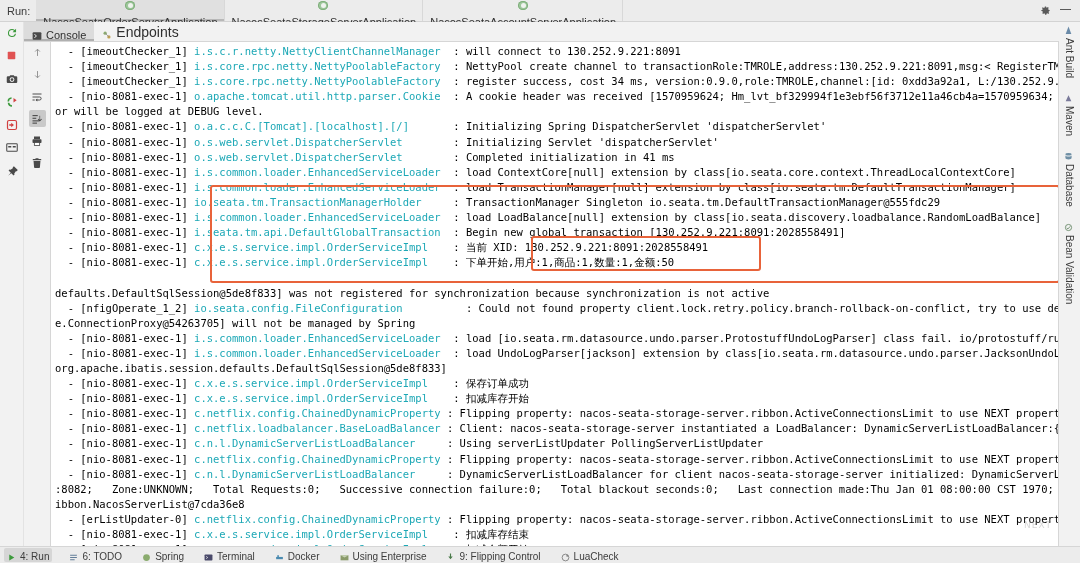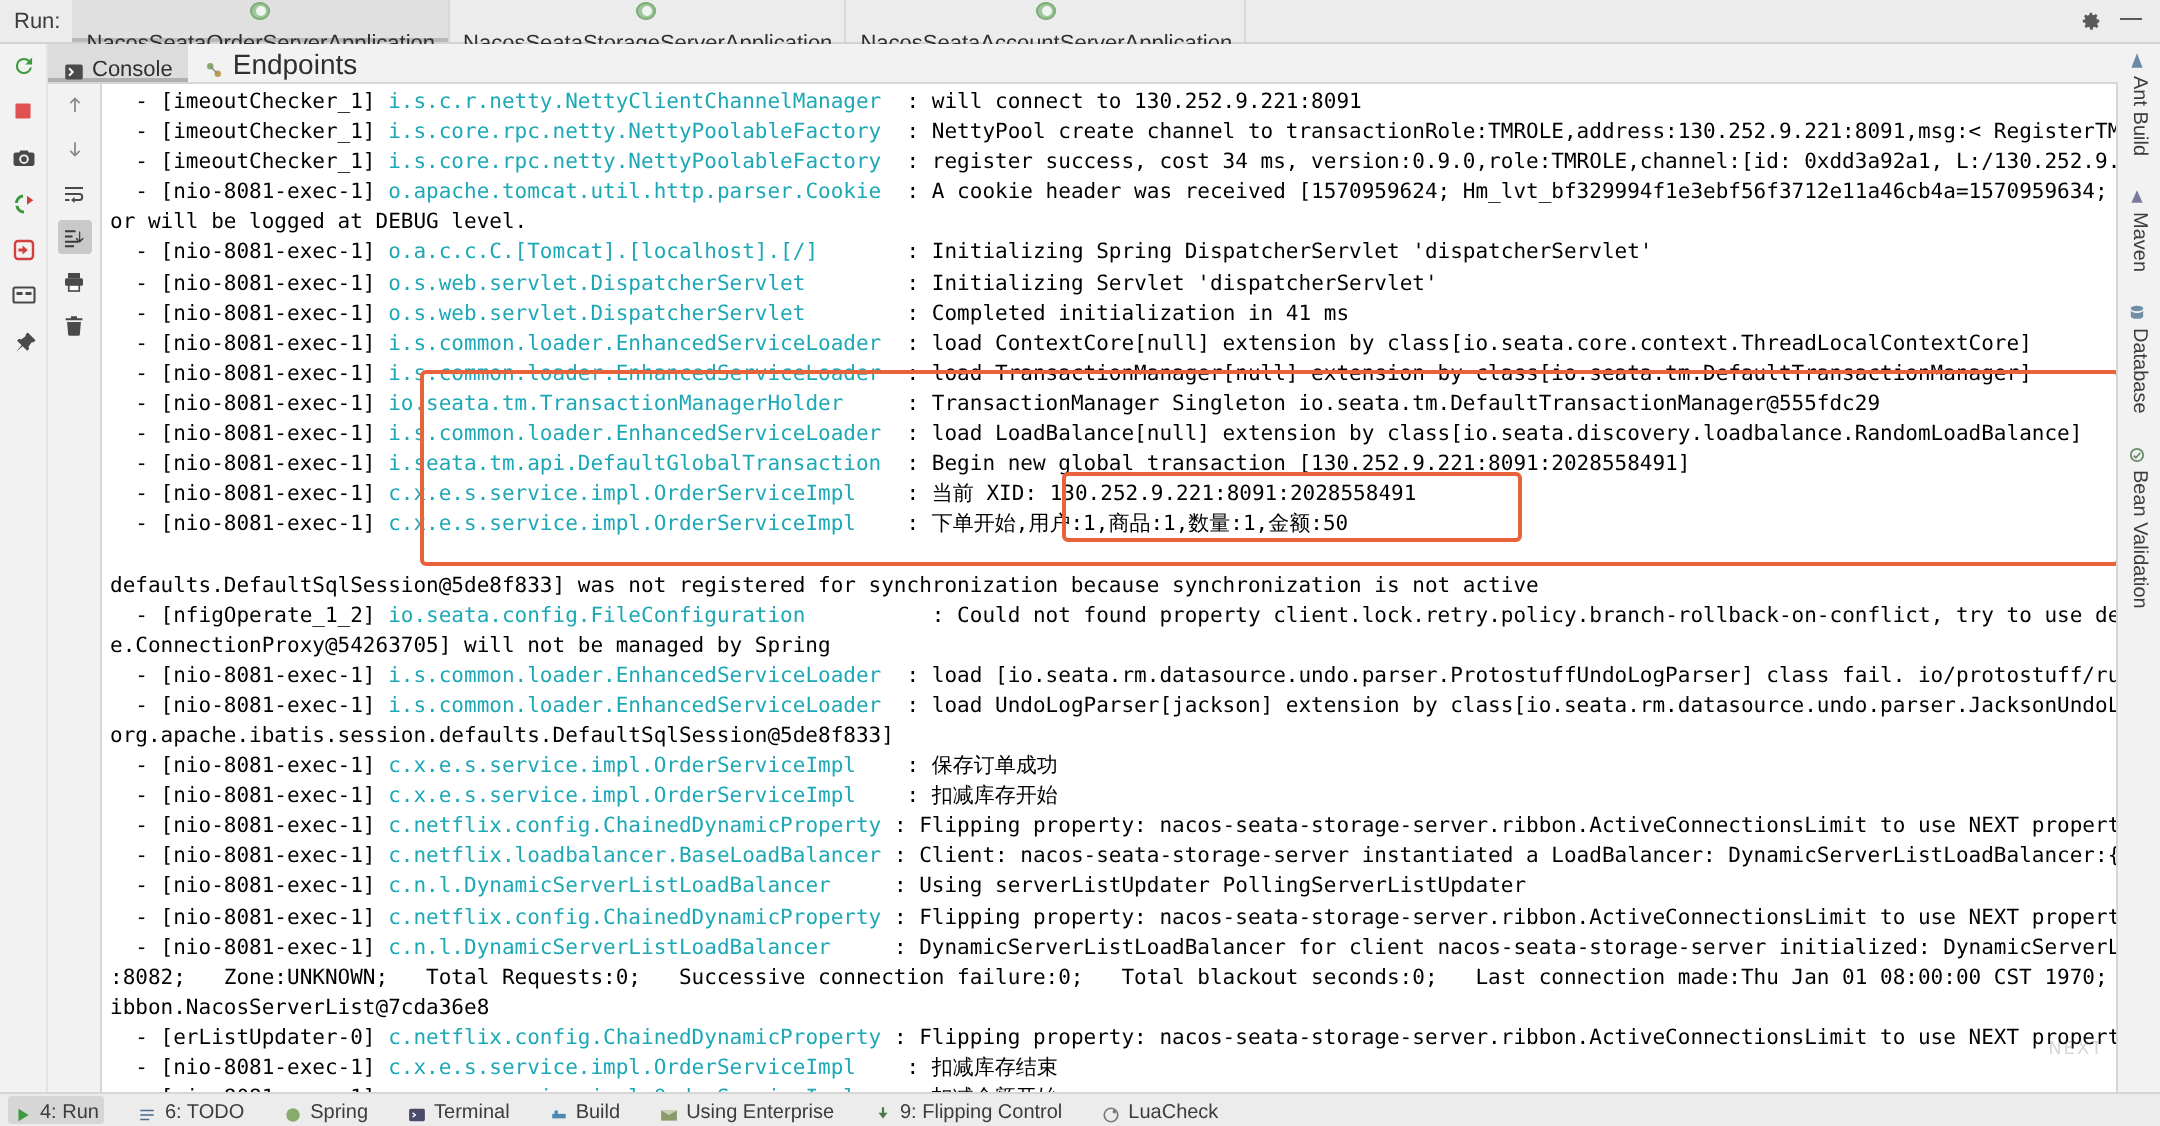--- a/index.html
+++ b/index.html
@@ -471,21 +471,21 @@
               <rect x="1" y="2.5" width="14" height="11" rx="1.4" fill="#4a4a6a"></rect>
               <path d="M4 6l2.5 2L4 10" stroke="#fff" stroke-width="1.3" fill="none"></path>
             </svg></span>
           <span>Terminal</span>
         </div>
         <div class="sbitem">
           <span class="sbico"><svg width="9" height="9" viewBox="0 0 16 16">
               <rect x="2" y="7" width="12" height="4" fill="#4a8ab0"></rect>
               <rect x="4" y="4" width="3" height="3" fill="#4a8ab0"></rect>
             </svg></span>
-          <span>Build</span>
+          <span>Docker</span>
         </div>
         <div class="sbitem">
           <span class="sbico"><svg width="9" height="9" viewBox="0 0 16 16">
               <path fill="#8a9a6a" d="M1 4h14v9H1z"></path>
               <path fill="#c7d3b6" d="M1 4l7 4 7-4z"></path>
             </svg></span>
           <span>Using Enterprise</span>
         </div>
         <div class="sbitem">
           <span class="sbico"><svg width="9" height="9" viewBox="0 0 16 16">

